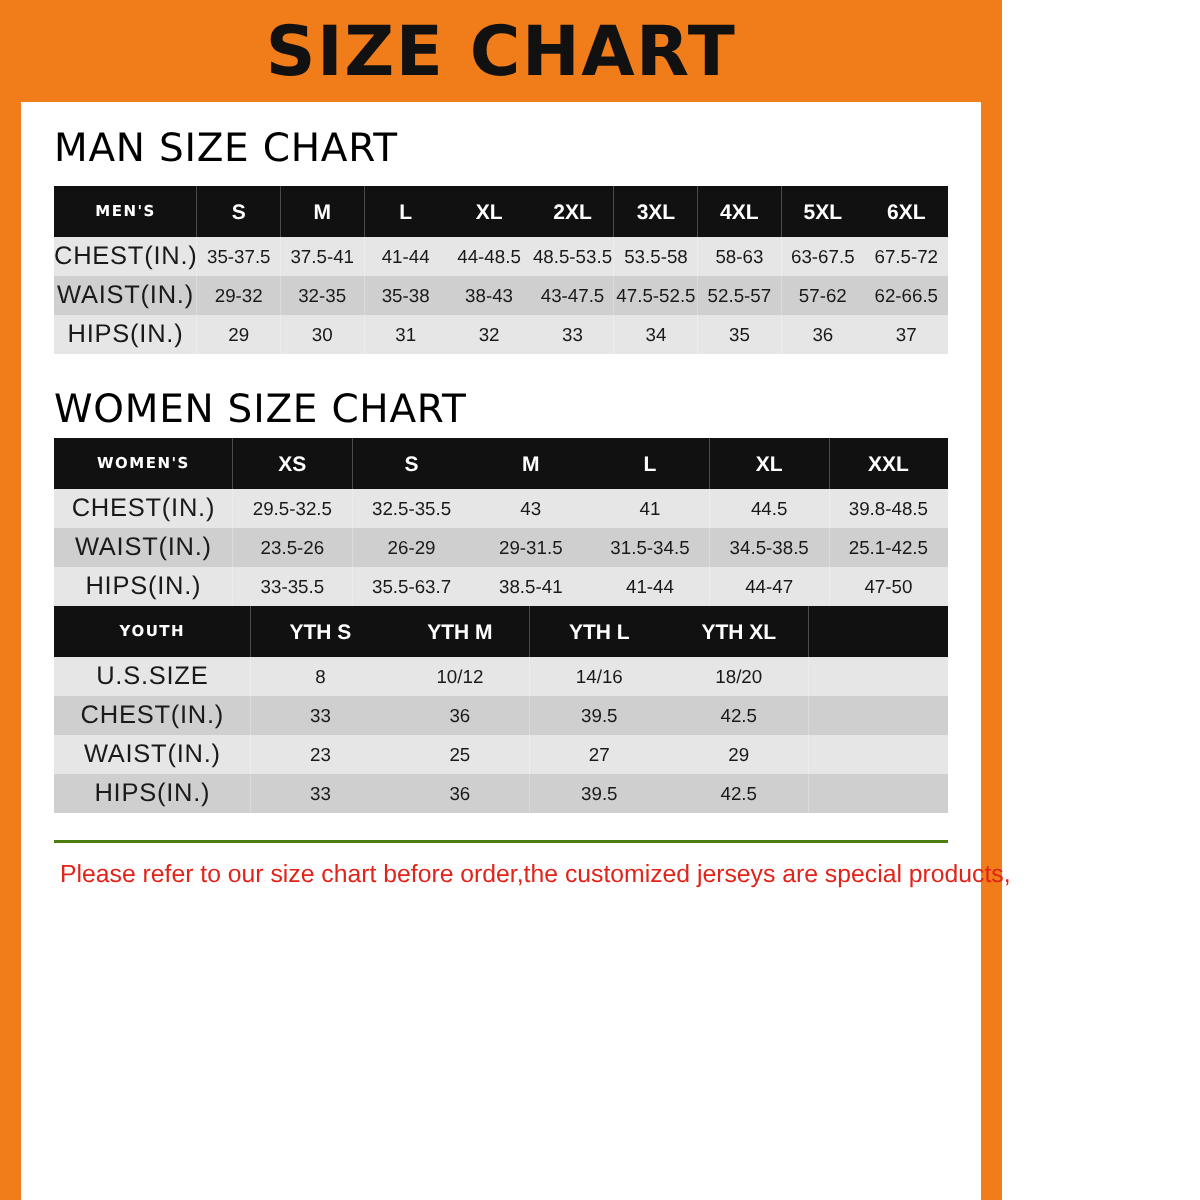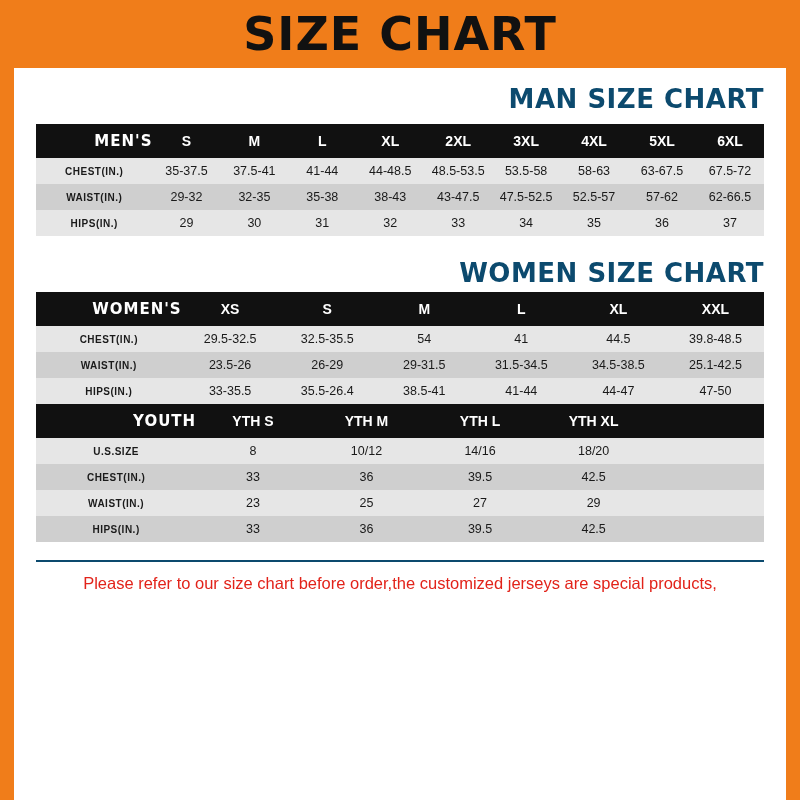--- a/index.html
+++ b/index.html
@@ -8,21 +8,21 @@
   }
   body {
     width: 800px;
     height: 800px;
     background: #ffffff;
     font-family: "Liberation Sans", sans-serif;
     overflow: hidden;
   }
   .page {
     position: relative;
-    width: 800px;
+    width: 668px;
     height: 800px;
     background: #ffffff;
     box-sizing: border-box;
     border-left: 14px solid #f07d1a;
     border-right: 14px solid #f07d1a;
   }
   .banner {
     background: #f07d1a;
     height: 68px;
     display: flex;
@@ -35,25 +35,25 @@
     font-weight: bold;
     font-size: 46px;
     letter-spacing: 1px;
     color: #111111;
     line-height: 1;
   }
   .content {
     padding: 0 22px;
   }
   .section-title {
-    text-align: right;
+    text-align: left;
     font-family: "DejaVu Sans", sans-serif;
-    font-weight: bold;
+    font-weight: normal;
     font-size: 26px;
-    color: #0c4a6e;
+    color: #000000;
     letter-spacing: 0.5px;
   }
   .t-man   { margin: 16px 0 10px; }
   .t-women { margin: 22px 0 4px; }
   .t-youth { margin: 24px 0 10px; }
 
   table.size {
     border-collapse: collapse;
     width: 100%;
     table-layout: fixed;
@@ -67,41 +67,41 @@
     font-family: "Liberation Sans", sans-serif;
   }
   table.size thead th {
     background: #111111;
     color: #ffffff;
     font-weight: bold;
     height: 34px;
     font-size: 14px;
   }
   table.size thead th.corner {
-    text-align: right;
+    text-align: center;
     font-family: "DejaVu Sans", sans-serif;
     letter-spacing: 1px;
-    font-size: 15px;
+    font-size: 10px;
   }
   table.size tbody tr.odd  td { background: #e6e6e6; }
   table.size tbody tr.even td { background: #cfcfcf; }
   table.size tbody td.rowhead {
-    font-weight: bold;
+    font-weight: normal;
     letter-spacing: 0.5px;
-    font-size: 10px;
+    font-size: 17px;
   }
 
   
   table.men  col.lab   { width: 16%; }
   table.women col.lab  { width: 20%; }
   table.youth col.lab  { width: 22%; }
 
   .footer-note {
     margin-top: 18px;
-    border-top: 2px solid #0c4a6e;
+    border-top: 2px solid #4d7c0f;
     padding: 10px 4px 0 4px;
     text-align: center;
     color: #e2231a;
     font-size: 16.5px;
     line-height: 1.45;
     font-family: "Liberation Sans", sans-serif;
   }
   .footer-note div { white-space: nowrap; }
 </style>
 </head>
@@ -203,38 +203,38 @@
           <th>L</th>
           <th>XL</th>
           <th>XXL</th>
         </tr>
       </thead>
       <tbody>
         <tr class="odd">
           <td class="rowhead">CHEST(IN.)</td>
           <td>29.5-32.5</td>
           <td>32.5-35.5</td>
-          <td>54</td>
+          <td>43</td>
           <td>41</td>
           <td>44.5</td>
           <td>39.8-48.5</td>
         </tr>
         <tr class="even">
           <td class="rowhead">WAIST(IN.)</td>
           <td>23.5-26</td>
           <td>26-29</td>
           <td>29-31.5</td>
           <td>31.5-34.5</td>
           <td>34.5-38.5</td>
           <td>25.1-42.5</td>
         </tr>
         <tr class="odd">
           <td class="rowhead">HIPS(IN.)</td>
           <td>33-35.5</td>
-          <td>35.5-26.4</td>
+          <td>35.5-63.7</td>
           <td>38.5-41</td>
           <td>41-44</td>
           <td>44-47</td>
           <td>47-50</td>
         </tr>
       </tbody>
     </table>
 
     <table class="size youth">
       <colgroup>

